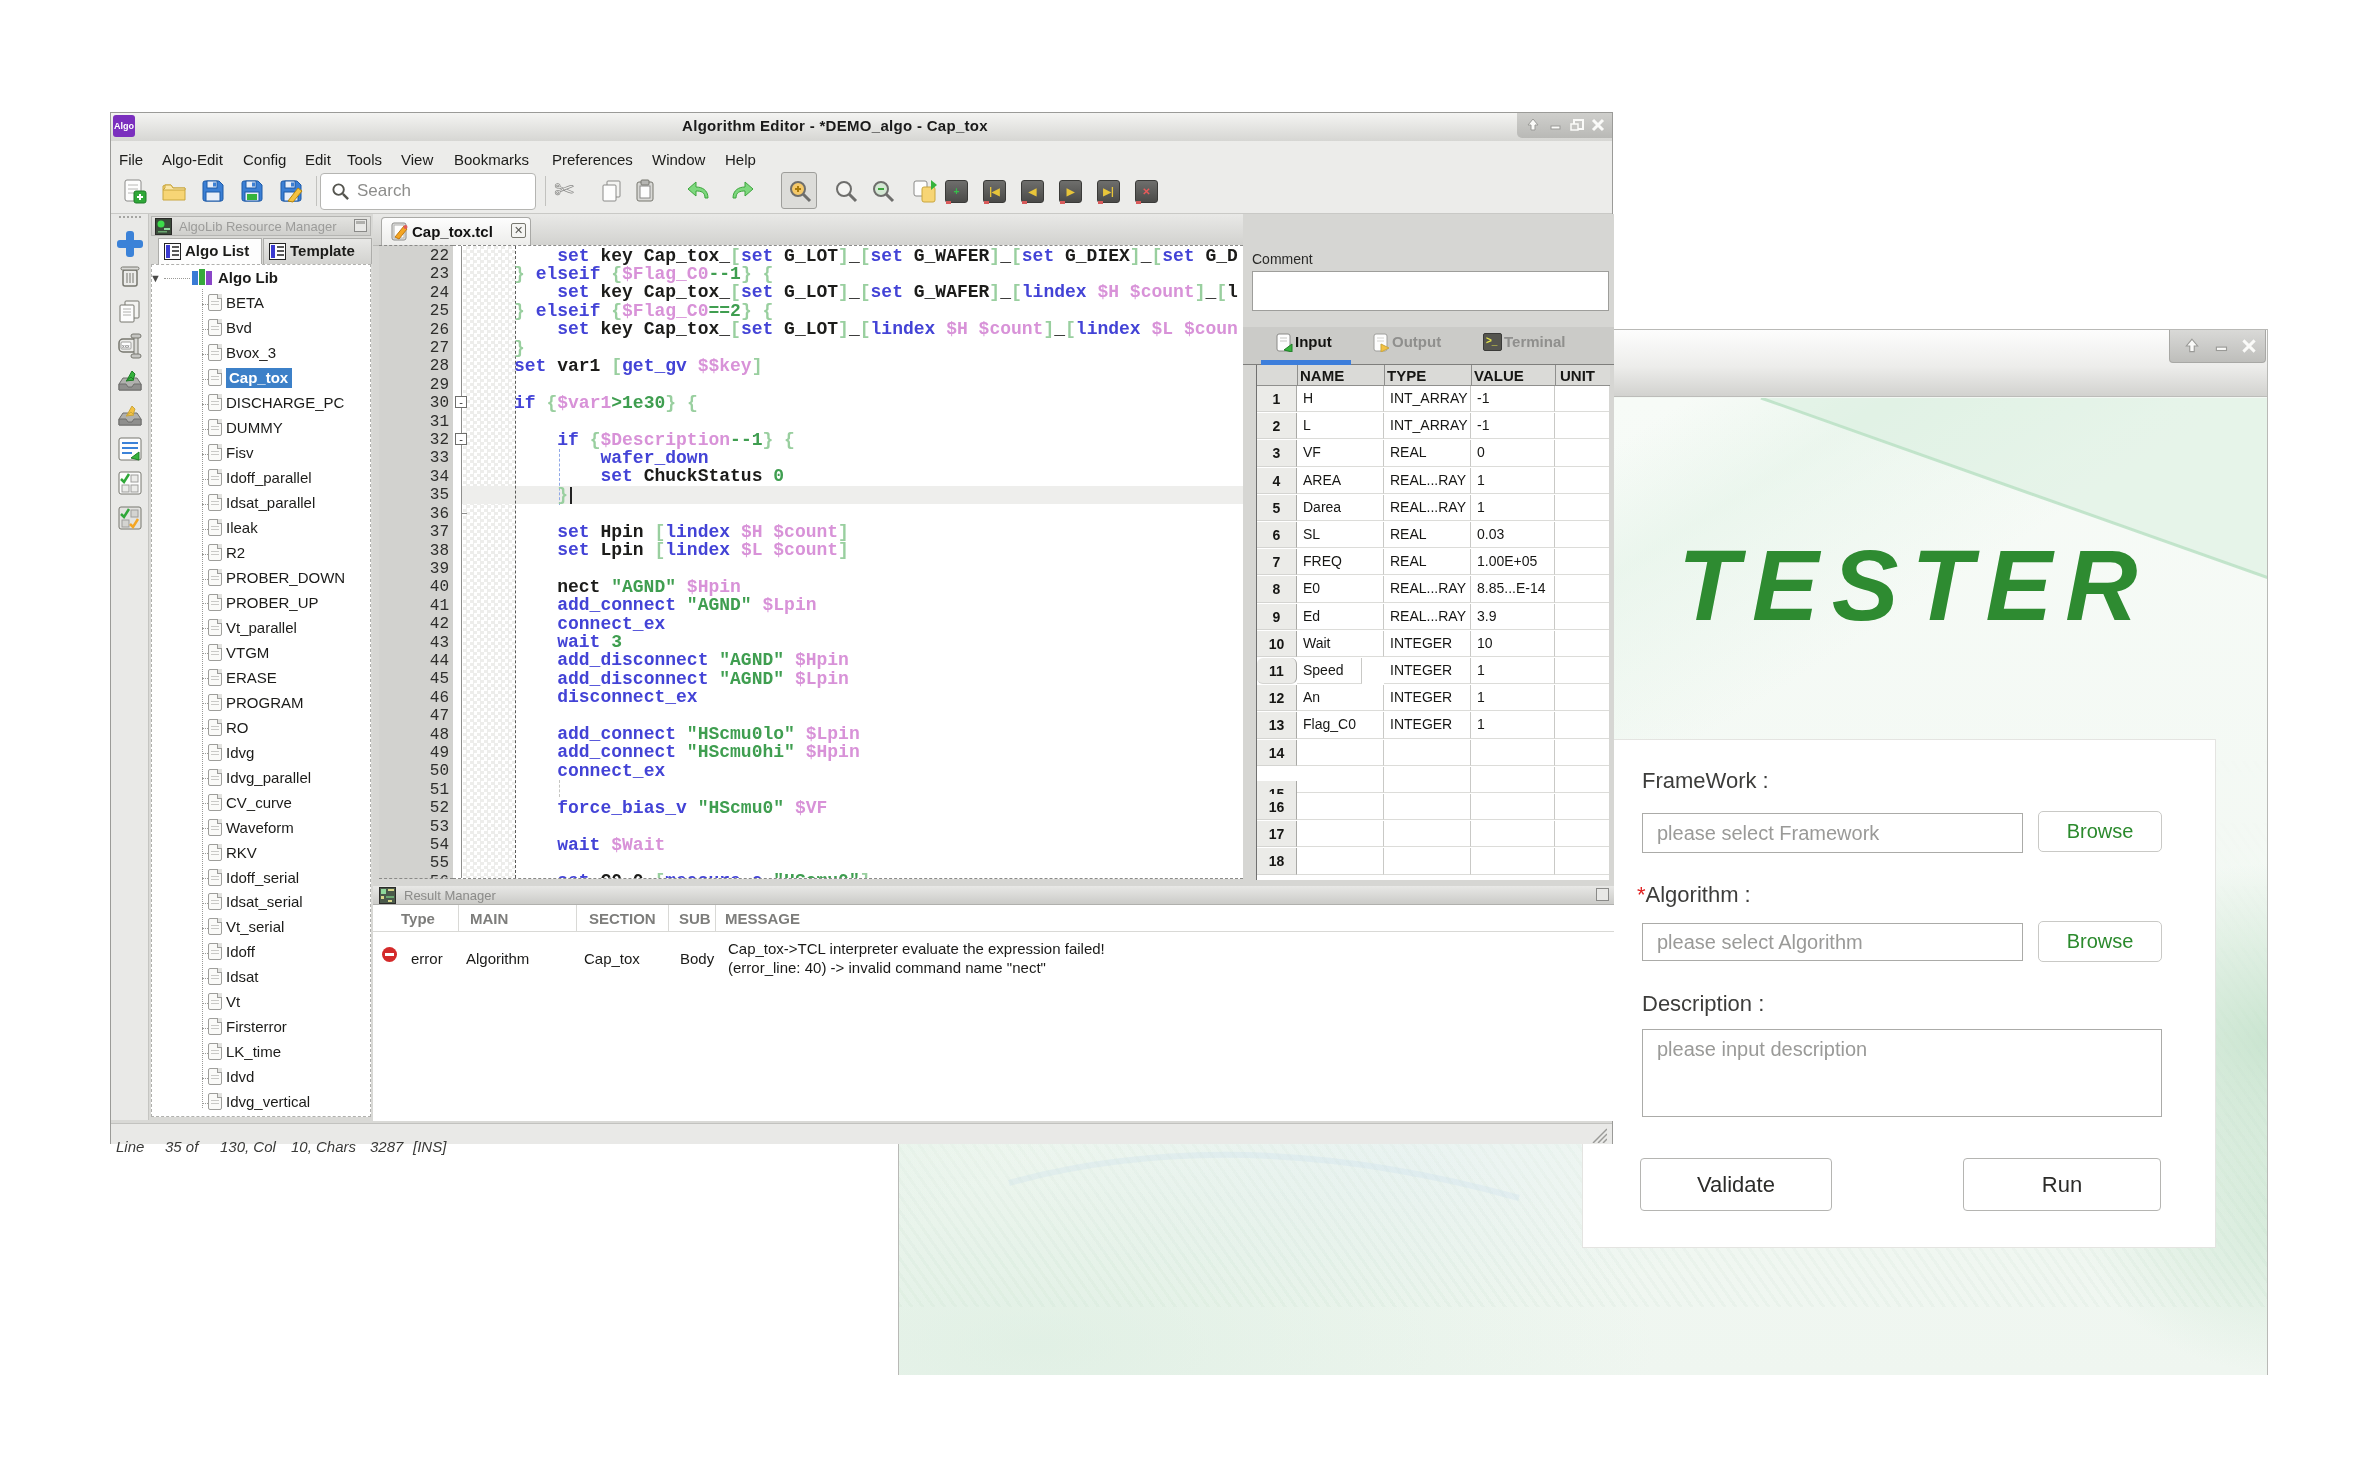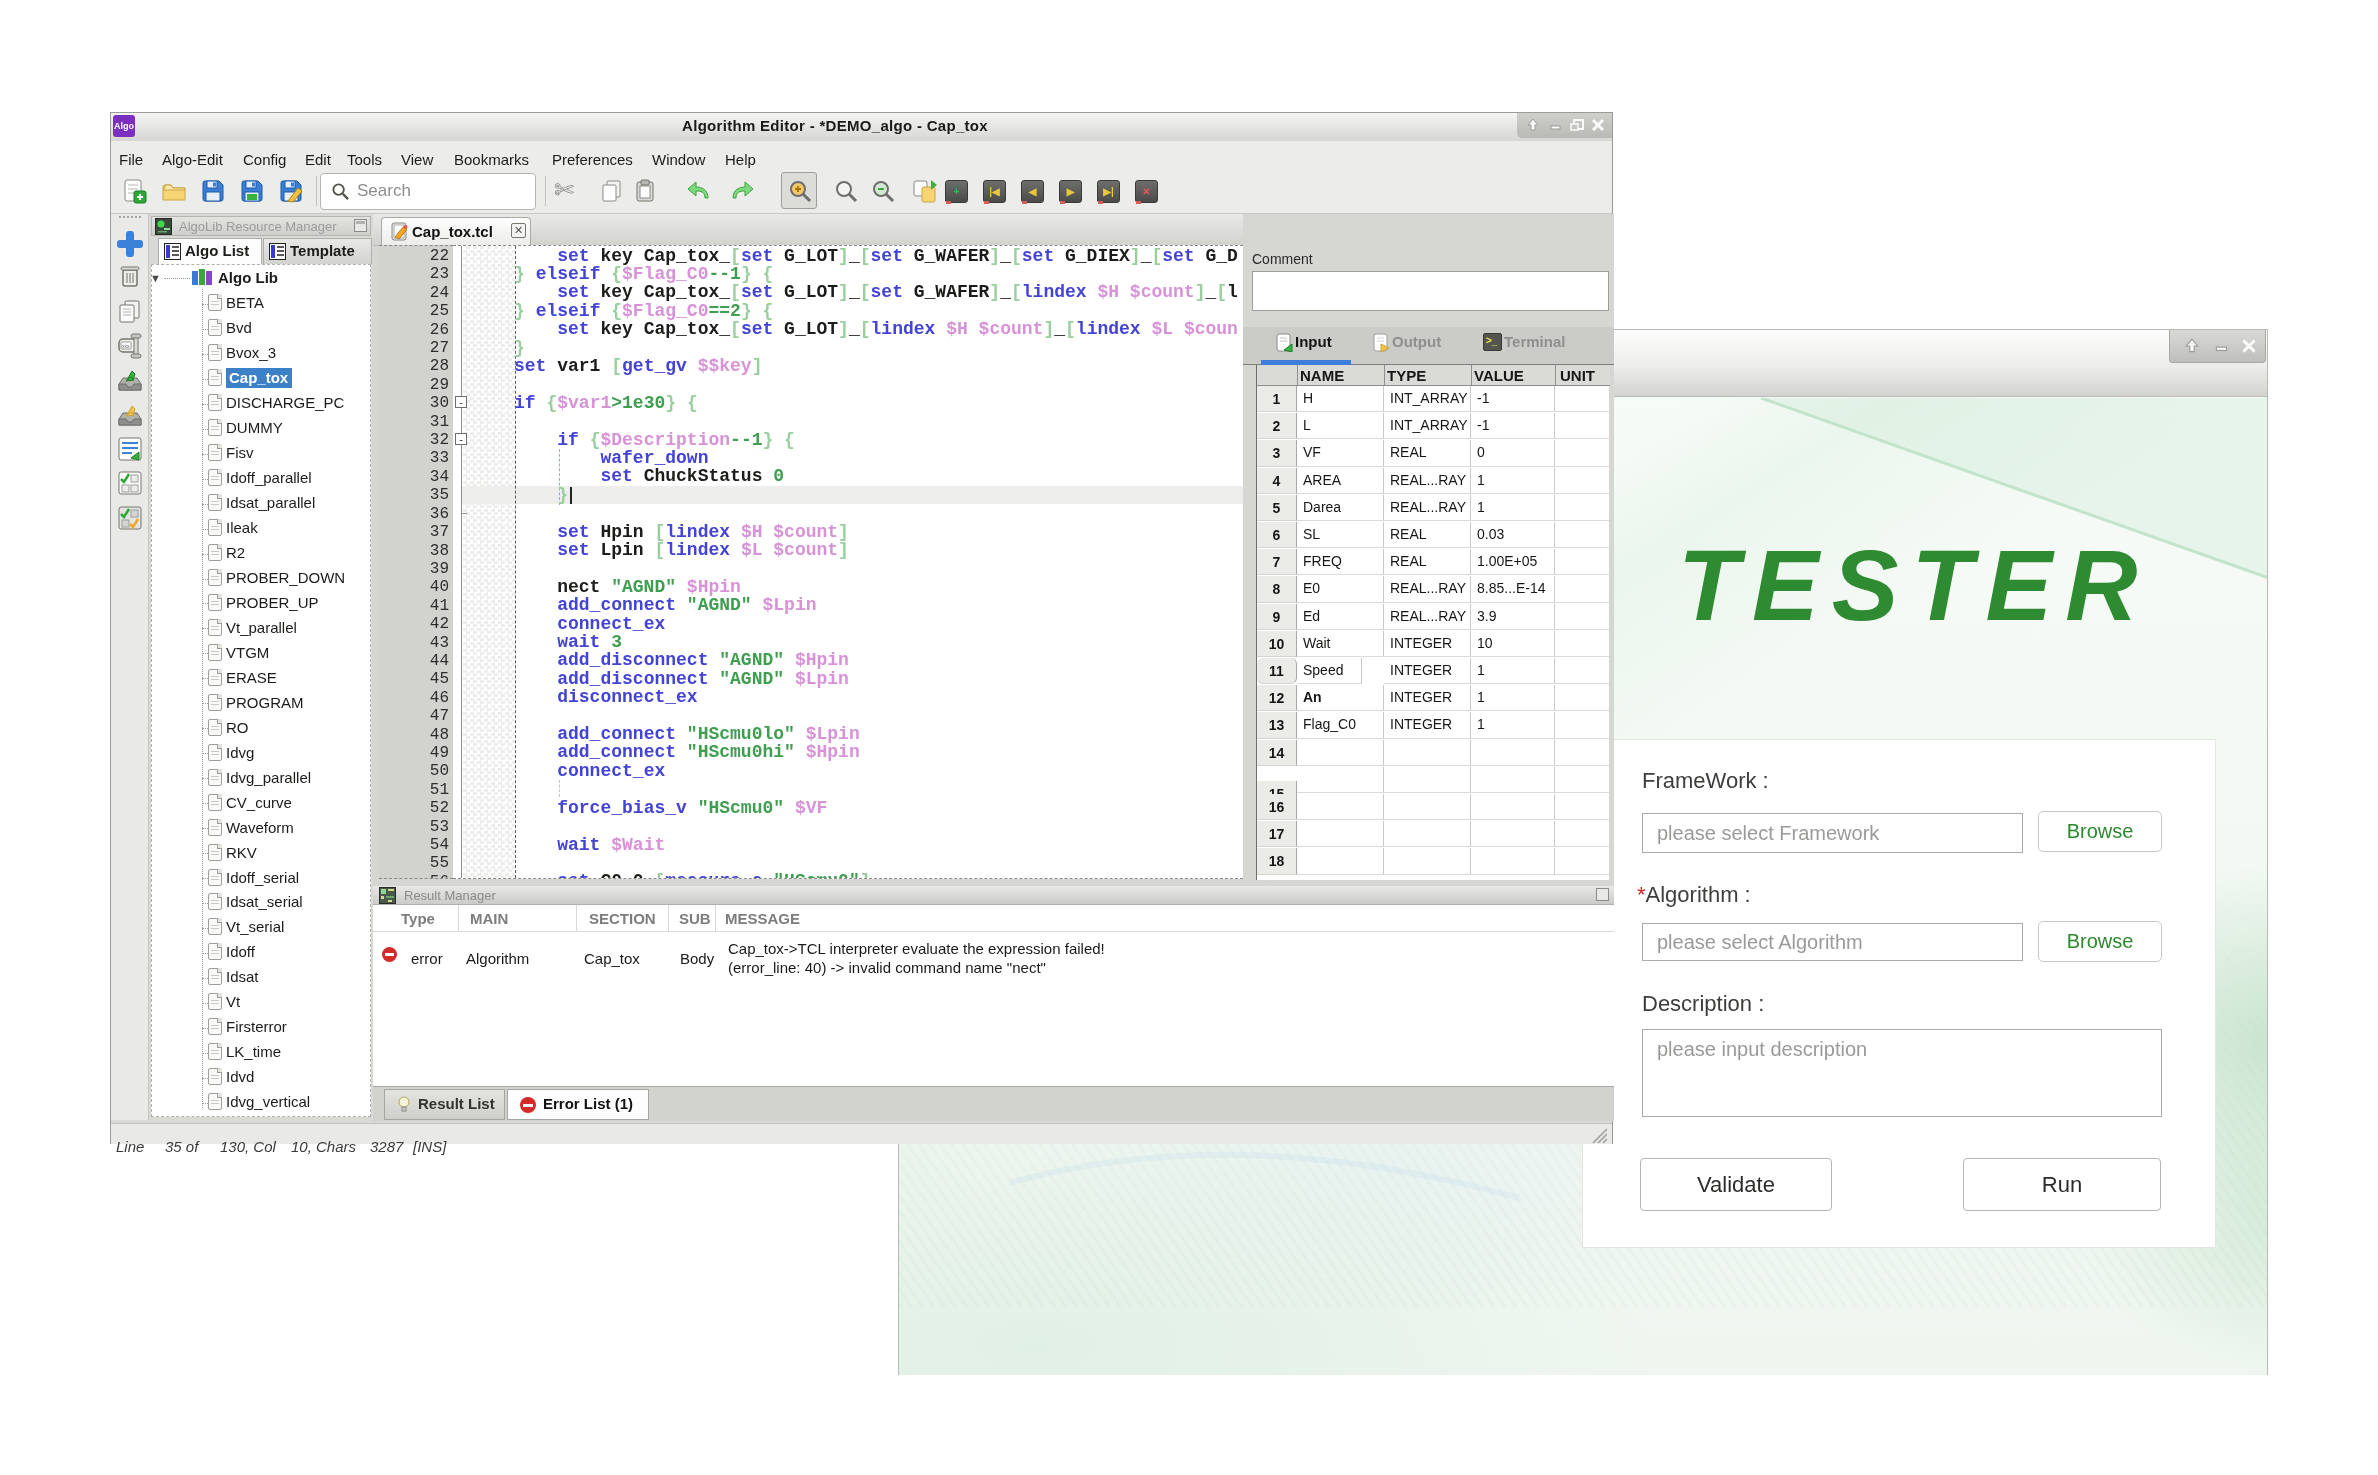--- a/index.html
+++ b/index.html
@@ -771,21 +771,21 @@
 <div class="tcell" style="left:40px;top:265.8px;width:87px;height:26.2px;">Wait</div>
 <div class="tcell" style="left:127px;top:265.8px;width:87px;height:26.2px;">INTEGER</div>
 <div class="tcell" style="left:214px;top:265.8px;width:84px;height:26.2px;">10</div>
 <div class="tcell" style="left:298px;top:265.8px;width:54px;height:26.2px;border-right:none;"></div>
 <div class="rnum" style="top:293.0px;height:26.2px;line-height:27.2px;border-radius:6px;">11</div>
 <div class="tcell" style="left:40px;top:293.0px;width:65px;height:26.2px;">Speed</div>
 <div class="tcell" style="left:127px;top:293.0px;width:87px;height:26.2px;">INTEGER</div>
 <div class="tcell" style="left:214px;top:293.0px;width:84px;height:26.2px;">1</div>
 <div class="tcell" style="left:298px;top:293.0px;width:54px;height:26.2px;border-right:none;"></div>
 <div class="rnum" style="top:320.2px;height:26.2px;line-height:27.2px;">12</div>
-<div class="tcell" style="left:40px;top:320.2px;width:87px;height:26.2px;font-weight:bold;">An</div>
+<div class="tcell" style="left:40px;top:320.2px;width:87px;height:26.2px;">An</div>
 <div class="tcell" style="left:127px;top:320.2px;width:87px;height:26.2px;">INTEGER</div>
 <div class="tcell" style="left:214px;top:320.2px;width:84px;height:26.2px;">1</div>
 <div class="tcell" style="left:298px;top:320.2px;width:54px;height:26.2px;border-right:none;"></div>
 <div class="rnum" style="top:347.4px;height:26.2px;line-height:27.2px;">13</div>
 <div class="tcell" style="left:40px;top:347.4px;width:87px;height:26.2px;">Flag_C0</div>
 <div class="tcell" style="left:127px;top:347.4px;width:87px;height:26.2px;">INTEGER</div>
 <div class="tcell" style="left:214px;top:347.4px;width:84px;height:26.2px;">1</div>
 <div class="tcell" style="left:298px;top:347.4px;width:54px;height:26.2px;border-right:none;"></div>
 <div class="rnum" style="top:374.6px;height:26.2px;line-height:27.2px;">14</div>
 <div class="tcell" style="left:40px;top:374.6px;width:87px;height:26.2px;"></div>
@@ -843,35 +843,20 @@
         <span style="position:absolute;left:9px;top:15px;width:15px;height:15px;background:#d42a2a;border-radius:50%;">
             <span style="position:absolute;left:3px;top:6px;width:9px;height:3px;background:#fff;"></span>
           </span>
         <span style="position:absolute;left:38px;top:18px;">error</span>
         <span style="position:absolute;left:93px;top:18px;">Algorithm</span>
         <span style="position:absolute;left:211px;top:18px;">Cap_tox</span>
         <span style="position:absolute;left:307px;top:18px;">Body</span>
         <span style="position:absolute;left:355px;top:8px;">Cap_tox-&gt;TCL interpreter evaluate the expression failed!</span>
         <span style="position:absolute;left:355px;top:27px;">(error_line: 40) -&gt; invalid command name "nect"</span>
       </div>
-      <div id="rmtabs" class="abs">
-        <div class="rmtab" style="left:11px; width:121px; background:linear-gradient(#e3e3e0,#cfcfcc); color:#32322f;">
-          <svg class="abs" style="left:12px;top:6px;" width="14" height="18" viewBox="0 0 14 18">
-              <circle cx="7" cy="6" r="5" fill="#f7f3d8" stroke="#b0a85a"></circle>
-              <rect x="5" y="11" width="4" height="4" fill="#c5c5c2" stroke="#8a8a88"></rect>
-            </svg>
-          <span style="position:absolute;left:33px;top:5px;">Result List</span>
-        </div>
-        <div class="rmtab" style="left:134px; width:142px; background:#fdfdfd; color:#111;">
-          <span style="position:absolute;left:12px;top:7px;width:16px;height:16px;background:#d42a2a;border-radius:50%;">
-              <span style="position:absolute;left:3px;top:6.5px;width:10px;height:3px;background:#fff;"></span>
-            </span>
-          <span style="position:absolute;left:35px;top:5px;">Error List (1)</span>
-        </div>
-      </div>
     </div>
 
     <div id="statusbar" class="abs">
       <span style="left:5px;">Line</span>
       <span style="left:54px;">35 of</span>
       <span style="left:109px;">130, Col</span>
       <span style="left:180px;">10, Chars</span>
       <span style="left:259px;">3287</span>
       <span style="left:302px;">[INS]</span>
       <svg class="abs" style="left:1478px;top:3px;" width="18" height="16" viewBox="0 0 18 16">

